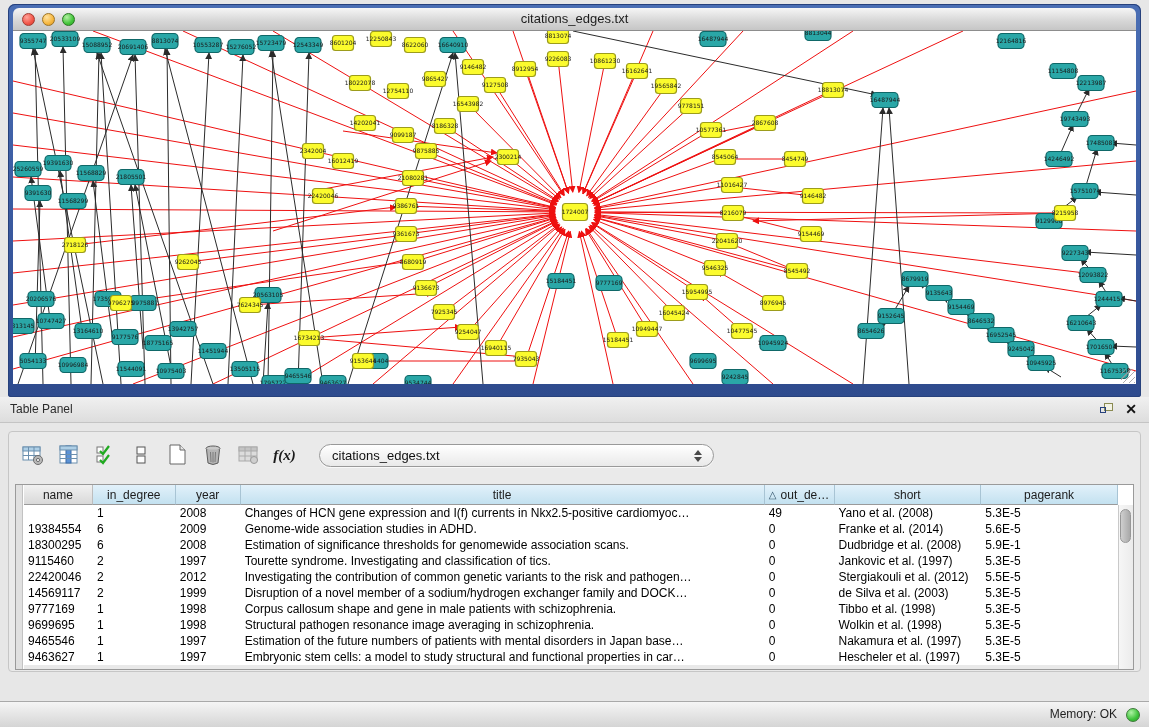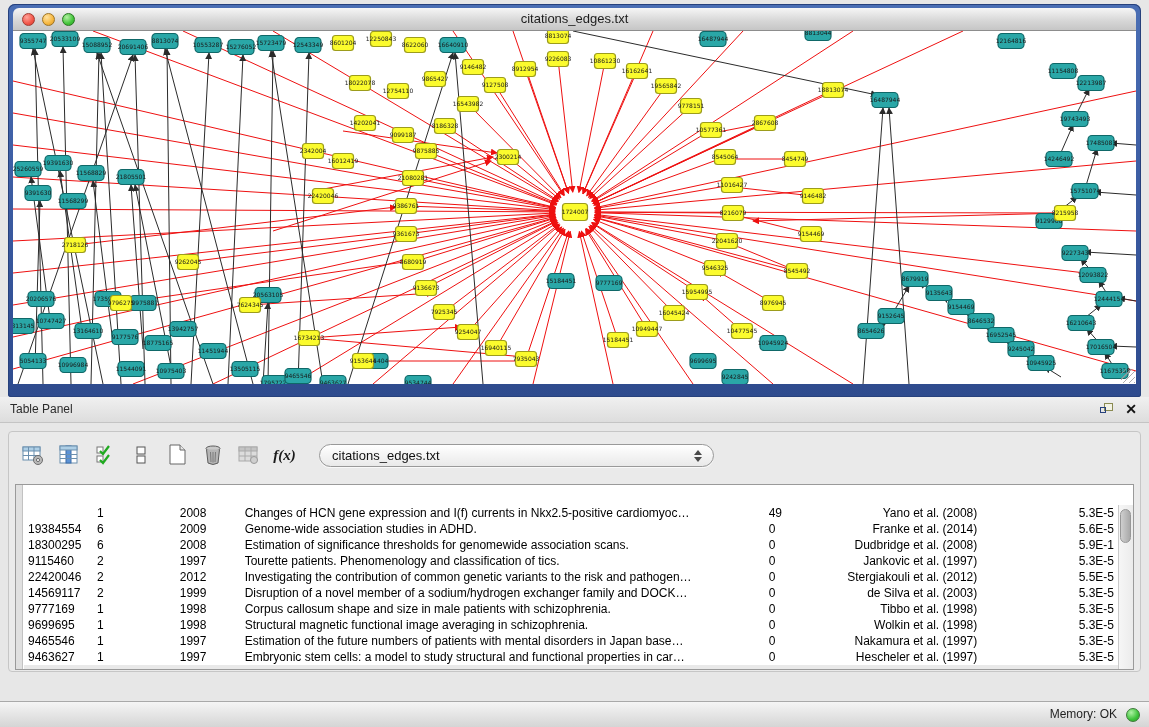--- a/index.html
+++ b/index.html
@@ -52,21 +52,21 @@
   .gutter { position:absolute; left:0; top:0; width:7px; height:100%; background:#e0e0e0; border-right:1px solid #c2c2c2; }
   .thead { position:absolute; left:8px; top:0; right:15px; height:20px; display:flex; }
   .th { height:20px; border-right:1px solid #a8c4d4; border-bottom:1px solid #9a9a9a;
     background:linear-gradient(#e2f1fa,#c3e1f0); font-size:12px; color:#1c1c1c;
     display:flex; align-items:center; justify-content:center; overflow:hidden; white-space:nowrap; }
   .th.gray { background:linear-gradient(#f1f1f1,#d9d9d9); border-right:1px solid #bdbdbd; }
   .th .sort-tri { font-size:10px; margin-right:4px; color:#33536b; }
   .tbody { position:absolute; left:8px; top:20px; right:15px; }
   .tr { display:flex; height:16px; }
   .td { font-size:12px; line-height:16px; color:#000; overflow:hidden; white-space:nowrap; padding:0 4px; }
-  .td.center { text-align:right; }
+  .td.center { text-align:left; }
   .tfoot { position:absolute; left:8px; right:15px; bottom:0; height:4px; background:#e9e9e9; }
   .vscroll { position:absolute; right:0; top:20px; bottom:0; width:15px;
     background:linear-gradient(90deg,#f6f6f6,#ebebeb); border-left:1px solid #c9c9c9; }
   .vthumb { position:absolute; left:1px; top:4px; width:11px; height:34px; border-radius:6px;
     background:linear-gradient(90deg,#cfcfcf,#a9a9a9); border:1px solid #979797; }
 
   
   .tabs { position:absolute; left:424px; top:674px; height:22px; display:flex;
     border:1px solid #8f8f8f; border-radius:5px; overflow:hidden; background:#fbfbfb;
     box-shadow:0 1px 1px rgba(0,0,0,.15); }
@@ -831,20 +831,44 @@
         <div class="tool-btn">
           <span class="fx">f(x)</span>
         </div>
         <div class="combo">
           <span>citations_edges.txt</span>
           <span class="spin"></span>
         </div>
       </div>
     <div class="table-wrap">
       <div class="gutter"></div>
+      <div class="thead" id="thead">
+          <div class="th gray" style="width: 69px;">
+            <span>name</span>
+          </div>
+          <div class="th" style="width: 83px;">
+            <span>in_degree</span>
+          </div>
+          <div class="th" style="width: 65px;">
+            <span>year</span>
+          </div>
+          <div class="th" style="width: 525px;">
+            <span>title</span>
+          </div>
+          <div class="th" style="width: 70px;">
+            <span class="sort-tri">△</span>
+            <span>out_de…</span>
+          </div>
+          <div class="th" style="width: 147px;">
+            <span>short</span>
+          </div>
+          <div class="th" style="width: 137px;">
+            <span>pagerank</span>
+          </div>
+        </div>
       <div class="tbody" id="tbody">
           <div class="tr">
             <div class="td" style="width: 69px; margin-top: 40px;">18724007</div>
             <div class="td" style="width: 83px;">1</div>
             <div class="td" style="width: 65px;">2008</div>
             <div class="td" style="width: 525px;">Changes of HCN gene expression and I(f) currents in Nkx2.5-positive cardiomyoc…</div>
             <div class="td" style="width: 70px;">49</div>
             <div class="td center" style="width: 147px;">Yano et al. (2008)</div>
             <div class="td center" style="width: 137px;">5.3E-5</div>
           </div>
@@ -863,21 +887,21 @@
             <div class="td" style="width: 65px;">2008</div>
             <div class="td" style="width: 525px;">Estimation of significance thresholds for genomewide association scans.</div>
             <div class="td" style="width: 70px;">0</div>
             <div class="td center" style="width: 147px;">Dudbridge et al. (2008)</div>
             <div class="td center" style="width: 137px;">5.9E-1</div>
           </div>
           <div class="tr">
             <div class="td" style="width: 69px;">9115460</div>
             <div class="td" style="width: 83px;">2</div>
             <div class="td" style="width: 65px;">1997</div>
-            <div class="td" style="width: 525px;">Tourette patients. Phenomenology and classification of tics.</div>
+            <div class="td" style="width: 525px;">Tourette syndrome. Investigating and classification of tics.</div>
             <div class="td" style="width: 70px;">0</div>
             <div class="td center" style="width: 147px;">Jankovic et al. (1997)</div>
             <div class="td center" style="width: 137px;">5.3E-5</div>
           </div>
           <div class="tr">
             <div class="td" style="width: 69px;">22420046</div>
             <div class="td" style="width: 83px;">2</div>
             <div class="td" style="width: 65px;">2012</div>
             <div class="td" style="width: 525px;">Investigating the contribution of common genetic variants to the risk and pathogen…</div>
             <div class="td" style="width: 70px;">0</div>
@@ -890,30 +914,30 @@
             <div class="td" style="width: 65px;">1999</div>
             <div class="td" style="width: 525px;">Disruption of a novel member of a sodium/hydrogen exchanger family and DOCK…</div>
             <div class="td" style="width: 70px;">0</div>
             <div class="td center" style="width: 147px;">de Silva et al. (2003)</div>
             <div class="td center" style="width: 137px;">5.3E-5</div>
           </div>
           <div class="tr">
             <div class="td" style="width: 69px;">9777169</div>
             <div class="td" style="width: 83px;">1</div>
             <div class="td" style="width: 65px;">1998</div>
-            <div class="td" style="width: 525px;">Corpus callosum shape and size in male patients with schizophrenia.</div>
+            <div class="td" style="width: 525px;">Corpus callosum shape and gene in male patients with schizophrenia.</div>
             <div class="td" style="width: 70px;">0</div>
             <div class="td center" style="width: 147px;">Tibbo et al. (1998)</div>
             <div class="td center" style="width: 137px;">5.3E-5</div>
           </div>
           <div class="tr">
             <div class="td" style="width: 69px;">9699695</div>
             <div class="td" style="width: 83px;">1</div>
             <div class="td" style="width: 65px;">1998</div>
-            <div class="td" style="width: 525px;">Structural magnetic functional image averaging in schizophrenia.</div>
+            <div class="td" style="width: 525px;">Structural pathogen resonance image averaging in schizophrenia.</div>
             <div class="td" style="width: 70px;">0</div>
             <div class="td center" style="width: 147px;">Wolkin et al. (1998)</div>
             <div class="td center" style="width: 137px;">5.3E-5</div>
           </div>
           <div class="tr">
             <div class="td" style="width: 69px;">9465546</div>
             <div class="td" style="width: 83px;">1</div>
             <div class="td" style="width: 65px;">1997</div>
             <div class="td" style="width: 525px;">Estimation of the future numbers of patients with mental disorders in Japan base…</div>
             <div class="td" style="width: 70px;">0</div>

